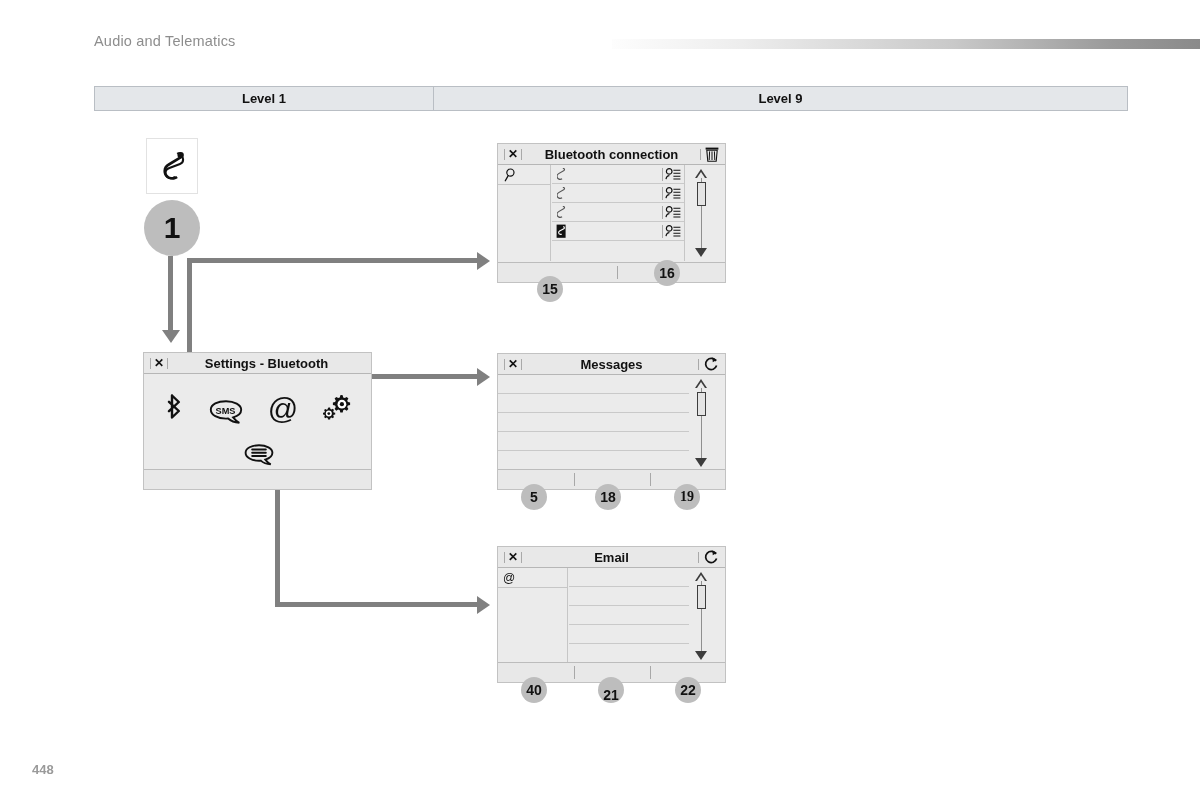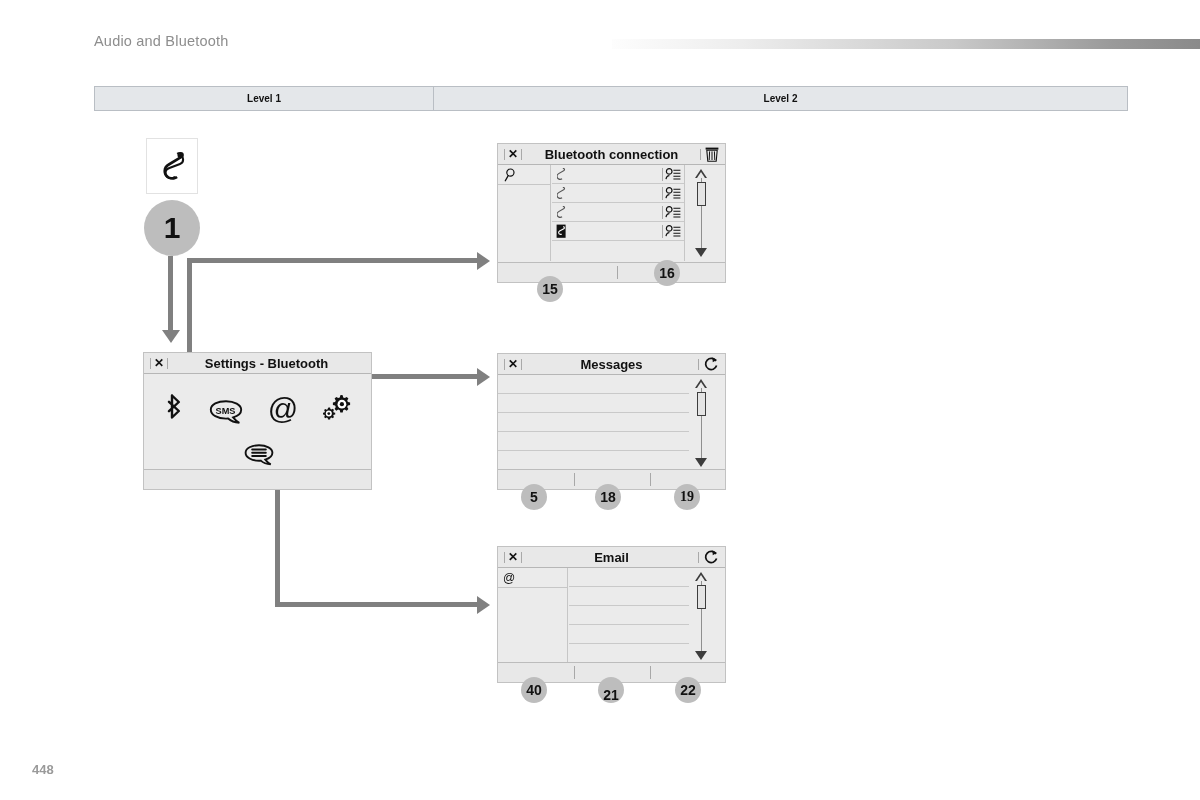--- a/index.html
+++ b/index.html
@@ -22,21 +22,21 @@
     background: linear-gradient(to right, #fdfdfd 0%, #ededed 22%, #c9c9c9 58%, #9a9a9a 85%, #8a8a8a 100%);
   }
 
   
   .lvl-table {
     position: absolute; left: 94px; top: 86px; width: 1034px; height: 25px;
     display: flex; border: 1px solid #b9bec4; background: #e4e7ea;
   }
   .lvl-cell {
     display:flex; align-items:center; justify-content:center;
-    font-size: 10px; font-weight: bold; color:#111;
+    font-size: 13px; font-weight: bold; color:#111;
   }
   .lvl-1 { width: 339px; border-right: 1px solid #b9bec4; }
   .lvl-2 { flex: 1; }
 
   
   .panel { position: absolute; background: #ebebeb; border: 1px solid #c2c2c2; }
   .panel-title {
     position: relative; height: 21px; background: #e8e8e8;
     border-bottom: 1px solid #b6b6b6;
     display:flex; align-items:center; justify-content:center;
@@ -120,26 +120,26 @@
     font-size:13px; font-weight:bold; color:#9a9a9a;
   }
 
   .ic { display:block; }
 </style>
 </head>
 <body>
 
 <div class="page">
 
-  <div class="hdr-title">Audio and Bluetooth</div>
+  <div class="hdr-title">Audio and Telematics</div>
   <div class="hdr-bar"></div>
 
   <div class="lvl-table">
     <div class="lvl-cell lvl-1">Level 1</div>
-    <div class="lvl-cell lvl-2">Level 2</div>
+    <div class="lvl-cell lvl-2">Level 9</div>
   </div>
 
   <div class="icon-box">
     <svg class="ic" width="34" height="34" viewBox="0 0 34 34">
       <g fill="none" stroke="#111" stroke-width="2.1" stroke-linejoin="round">
         <path d="M23.5 6.2c2.6 0 4.6 2.0 4.6 4.5 0 2.1-1.4 3.6-3.1 4.2l-10.6 4.1c-2.6 1.0-4.0 2.6-4.0 4.9 0 3.0 2.4 5.3 5.5 5.3 1.7 0 3.0-.5 4.1-1.5"></path>
         <path d="M25.8 4.0c1.2 0 2.0.9 2.0 2.0s-.9 2.2-2.2 2.2-2.1-1.0-2.1-2.1.9-2.1 2.3-2.1z"></path>
       </g>
       <path d="M24.0 3.2c2.0 0 3.6 1.6 3.6 3.6 0 1.3-.7 2.4-1.7 3.0l-11.0 6.6c-2.4 1.4-3.8 3.1-3.8 5.6 0 3.4 2.8 6.2 6.4 6.2 1.5 0 2.7-.4 3.8-1.1l1.5 1.9c-1.6 1.2-3.4 1.8-5.4 1.8-5.1 0-9.0-3.9-9.0-8.8 0-3.5 1.9-6.0 5.2-7.9l10.9-6.5c.4-.2.6-.5.6-.9 0-.6-.5-1.1-1.1-1.1-.3 0-.6.1-.8.3l-1.6-1.9c.6-.5 1.4-.8 2.4-.8z" fill="#111"></path>
     </svg>

